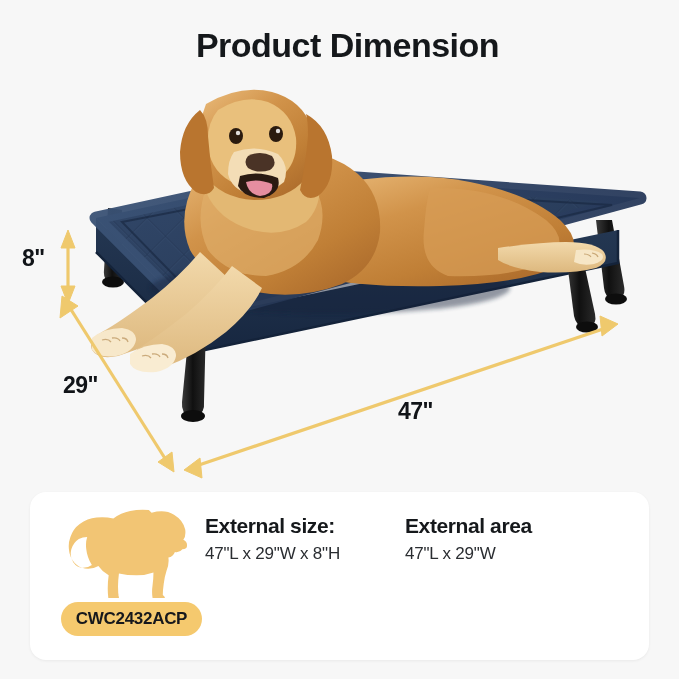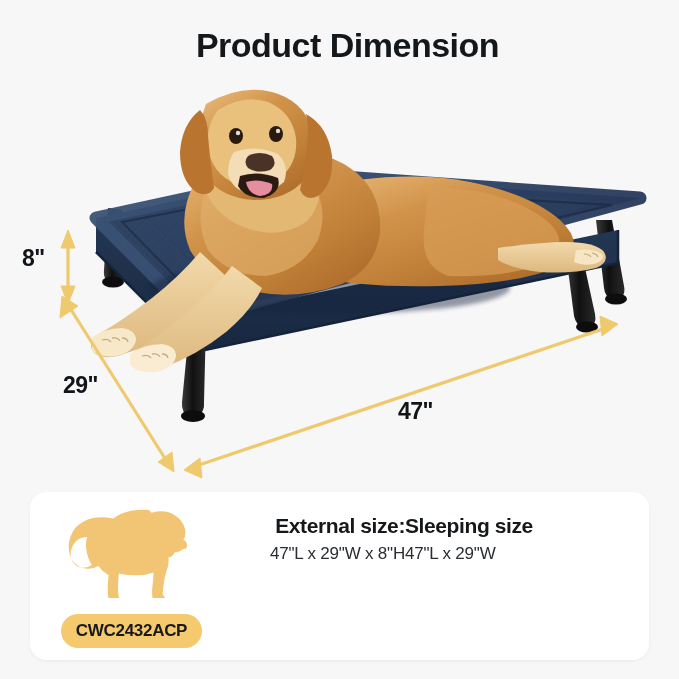--- a/index.html
+++ b/index.html
@@ -42,28 +42,28 @@
     box-shadow:0 1px 3px rgba(0,0,0,.06);
     display:flex;align-items:flex-start;
   }
   .card-dog{
     width:175px;padding:14px 0 0 28px;
     display:flex;flex-direction:column;align-items:center;
     box-sizing:border-box;
   }
   .dog-silhouette{width:140px;height:92px;display:block;}
   .sku-badge{
-    margin-top:16px;
+    margin-top:4px;
     background:#f5c96e;border-radius:22px;
     padding:7px 15px;
     font-size:17px;font-weight:bold;color:#16181c;
     letter-spacing:-0.3px;white-space:nowrap;
   }
   .card-col{padding-top:22px;box-sizing:border-box;}
-  .col-mid{width:200px;text-align:right;}
+  .col-mid{width:200px;}
   .col-right{width:230px;}
   .spec-head{
     font-size:21px;font-weight:bold;color:#15181b;
     letter-spacing:-0.4px;white-space:nowrap;margin:0;
   }
   .spec-val{
     font-size:17px;color:#2a2d31;font-weight:400;
     letter-spacing:-0.2px;white-space:nowrap;margin:6px 0 0 0;
   }
   .spec-gap{height:26px;}
@@ -253,18 +253,18 @@
       <div class="sku-badge">CWC2432ACP</div>
     </div>
 
     <div class="card-col col-mid">
       <p class="spec-head">External size:</p>
       <p class="spec-val">47"L x 29"W x 8"H</p>
       <div class="spec-gap"></div>
     </div>
 
     <div class="card-col col-right">
-      <p class="spec-head">Sleeping size</p>
+      <p class="spec-head">External area</p>
       <p class="spec-val">47"L x 29"W</p>
     </div>
 
   </div>
 </div>
 
 </body></html>

